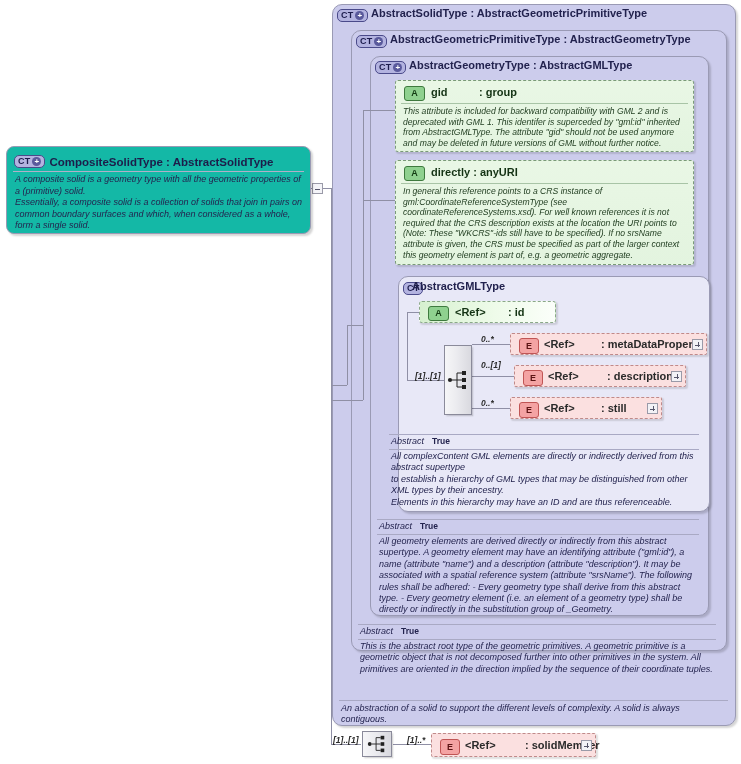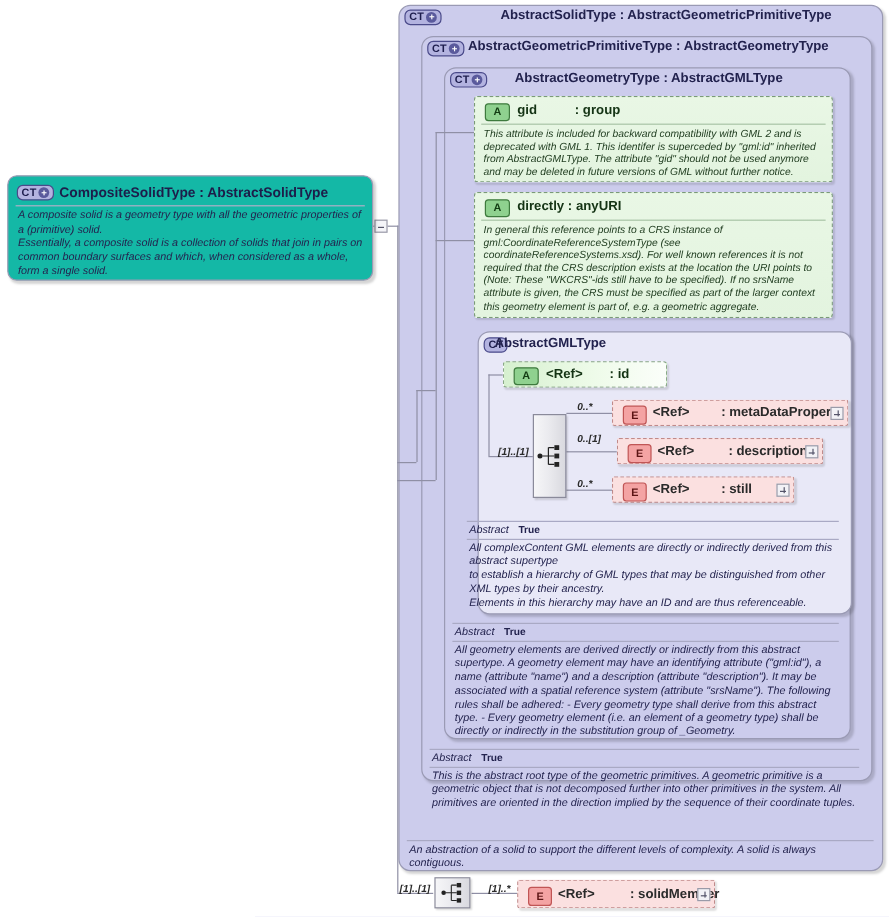--- a/index.html
+++ b/index.html
@@ -235,31 +235,31 @@
 
 <div class="ctbox l2" style="left:351px;top:30px;width:376px;height:621px;"></div>
 
 <div class="ctbox l3" style="left:370px;top:56px;width:339px;height:560px;"></div>
 
 <div class="ctbox l4" style="left:398px;top:276px;width:312px;height:236px;"></div>
 
 <div class="abs" style="left:337px;top:6px;">
   <span class="ct-badge"><span>CT</span><span class="plus">+</span></span>
 </div>
-<div class="ct-title" style="left:371px;top:6px;margin-left:46px;">AbstractSolidType : AbstractGeometricPrimitiveType</div>
+<div class="ct-title" style="left:371px;top:6px;">AbstractSolidType : AbstractGeometricPrimitiveType</div>
 
 <div class="abs" style="left:356px;top:32px;">
   <span class="ct-badge"><span>CT</span><span class="plus">+</span></span>
 </div>
 <div class="ct-title" style="left:390px;top:32px;">AbstractGeometricPrimitiveType : AbstractGeometryType</div>
 
 <div class="abs" style="left:375px;top:58px;">
   <span class="ct-badge"><span>CT</span><span class="plus">+</span></span>
 </div>
-<div class="ct-title" style="left:429px;top:58px;">AbstractGeometryType : AbstractGMLType</div>
+<div class="ct-title" style="left:409px;top:58px;">AbstractGeometryType : AbstractGMLType</div>
 
 <div class="abs" style="left:403px;top:279px;">
   <span class="ct-badge"><span>CT</span></span>
 </div>
 <div class="ct-title" style="left:412px;top:279px;">AbstractGMLType</div>
 
 <div class="ln lnh" style="left:311px;top:188px;width:7px;"></div>
 <div class="collapse" style="left:312px;top:183px;"></div>
 <div class="ln lnh" style="left:323px;top:188px;width:9px;"></div>
 

